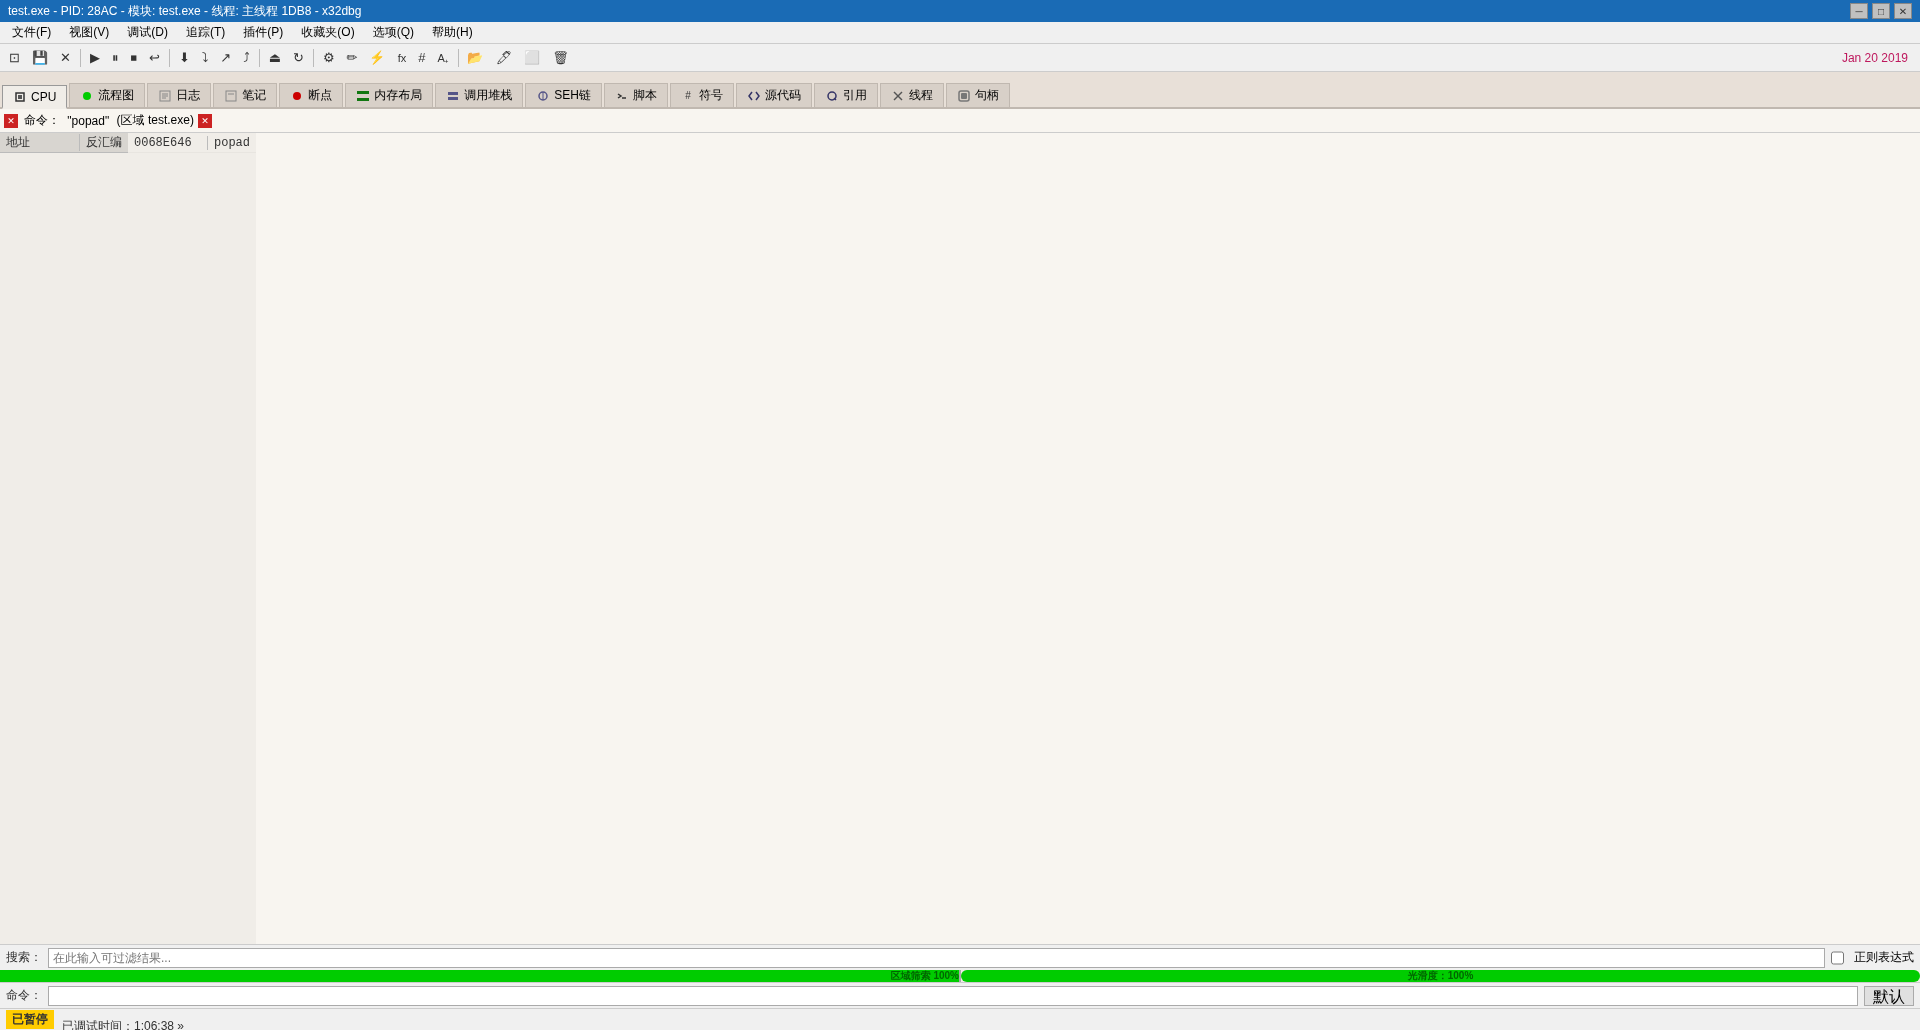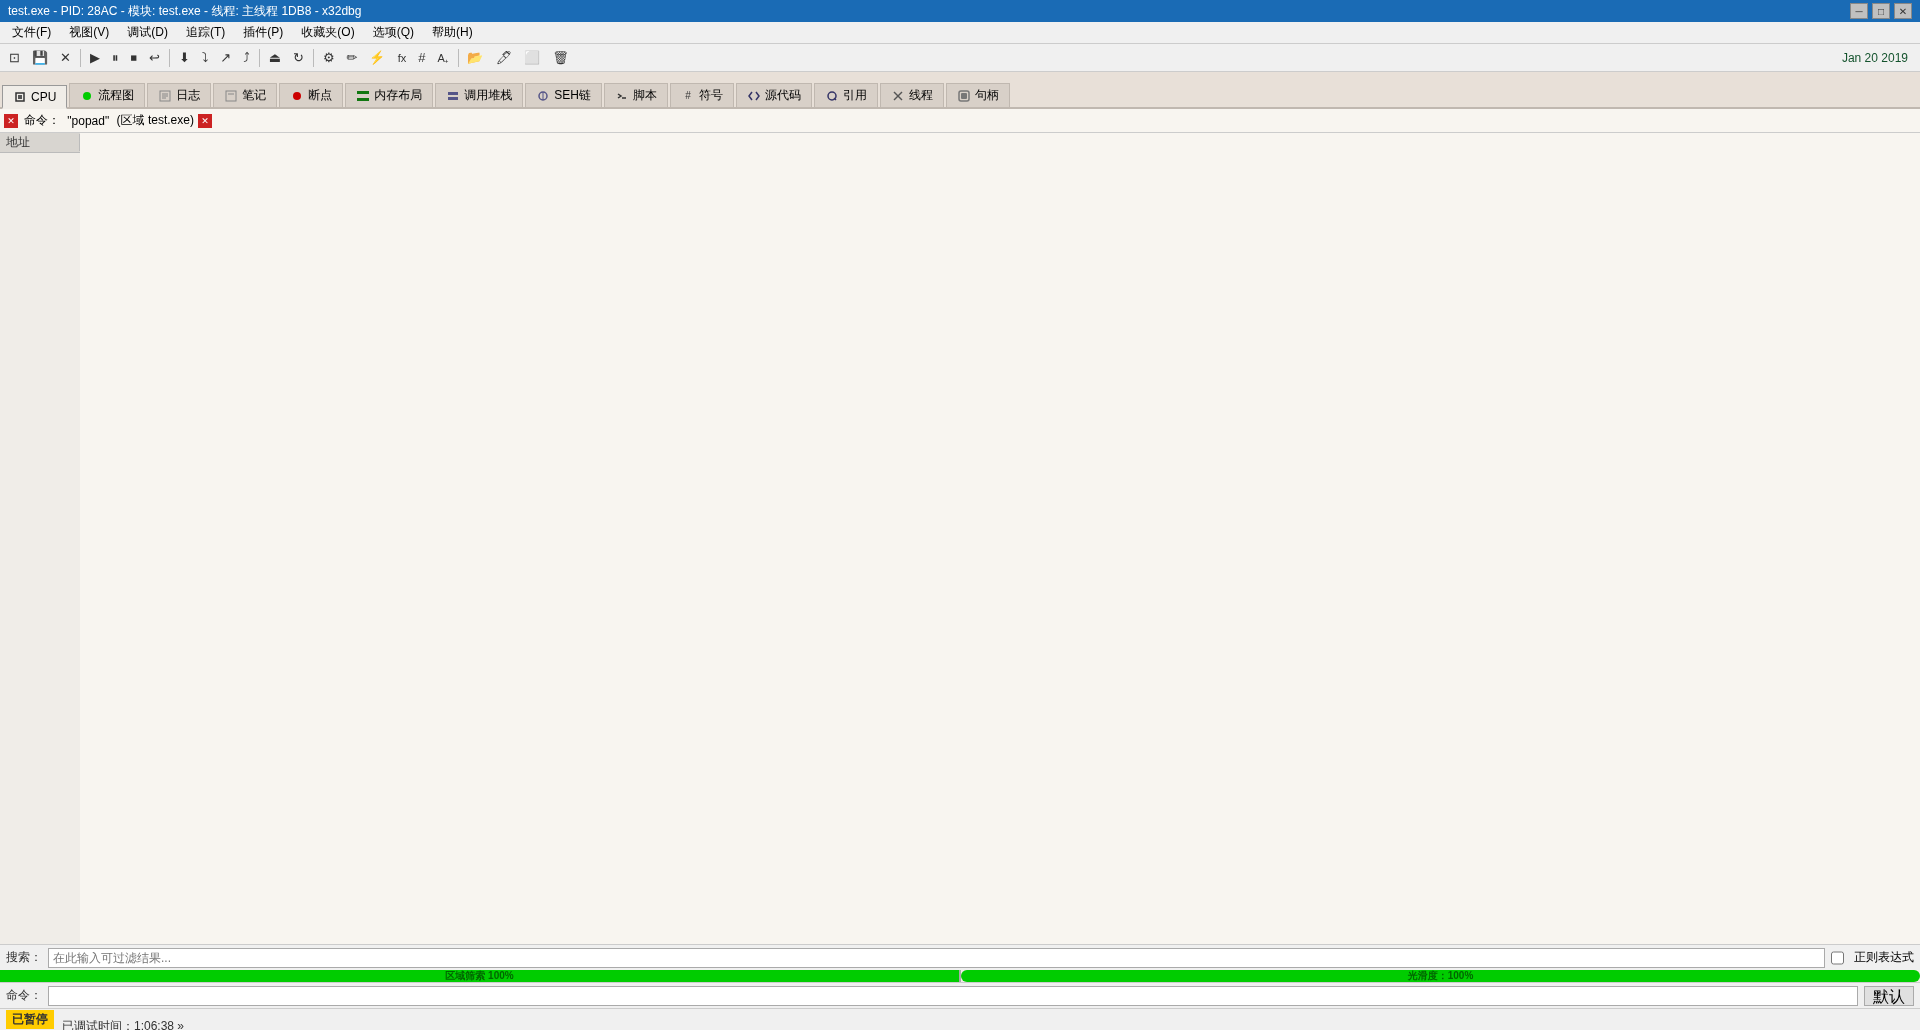--- a/index.html
+++ b/index.html
@@ -77,21 +77,21 @@
       color: #333;
     }
     .toolbar-separator {
       width: 1px; height: 18px;
       background: #bbb;
       margin: 0 2px;
     }
     #datetime {
       margin-left: auto;
       font-size: 12px;
-      color: #14532d;
+      color: #be185d;
       padding-right: 8px;
     }
 
     
     #tabbar {
       background: #e8e0d8;
       height: 37px;
       display: flex;
       align-items: flex-end;
       padding: 0 2px;
@@ -492,38 +492,43 @@
   <span>命令：</span>
   <span style="margin-left:4px;">&nbsp;"popad"&nbsp;</span>
   <span style="margin-left:4px;">(区域 test.exe)</span>
   <div class="cmd-close-btn" style="margin-left:4px;">✕</div>
 </div>
 
 <div id="main-content">
 
   <div class="disasm-header">
     <div class="disasm-col-addr">地址</div>
-  </div>
-
+    <div class="disasm-col-code">反汇编</div>
+  </div>
+
+  <div class="disasm-row">
+    <div class="disasm-col-addr">0068E646</div>
+    <div class="disasm-col-code">popad</div>
+  </div>
 
   <div class="content-area"></div>
 </div>
 
 <div id="searchbar">
   <label>搜索：</label>
   <input type="text" placeholder="在此输入可过滤结果..." style="">
   <div class="regex-checkbox">
     <input type="checkbox" style="">
     <span>正则表达式</span>
   </div>
 </div>
 
 <div id="progressbar">
   <div class="prog-left">
-    <div class="prog-bar" style="width:100%;">
+    <div class="prog-bar" style="width:100%;justify-content:flex-end;">
       <span>区域筛索 100%</span>
     </div>
   </div>
   <div class="prog-right">
     <div class="prog-bar" style="width:100%;">
       <span>光滑度：100%</span>
     </div>
   </div>
 </div>
 

